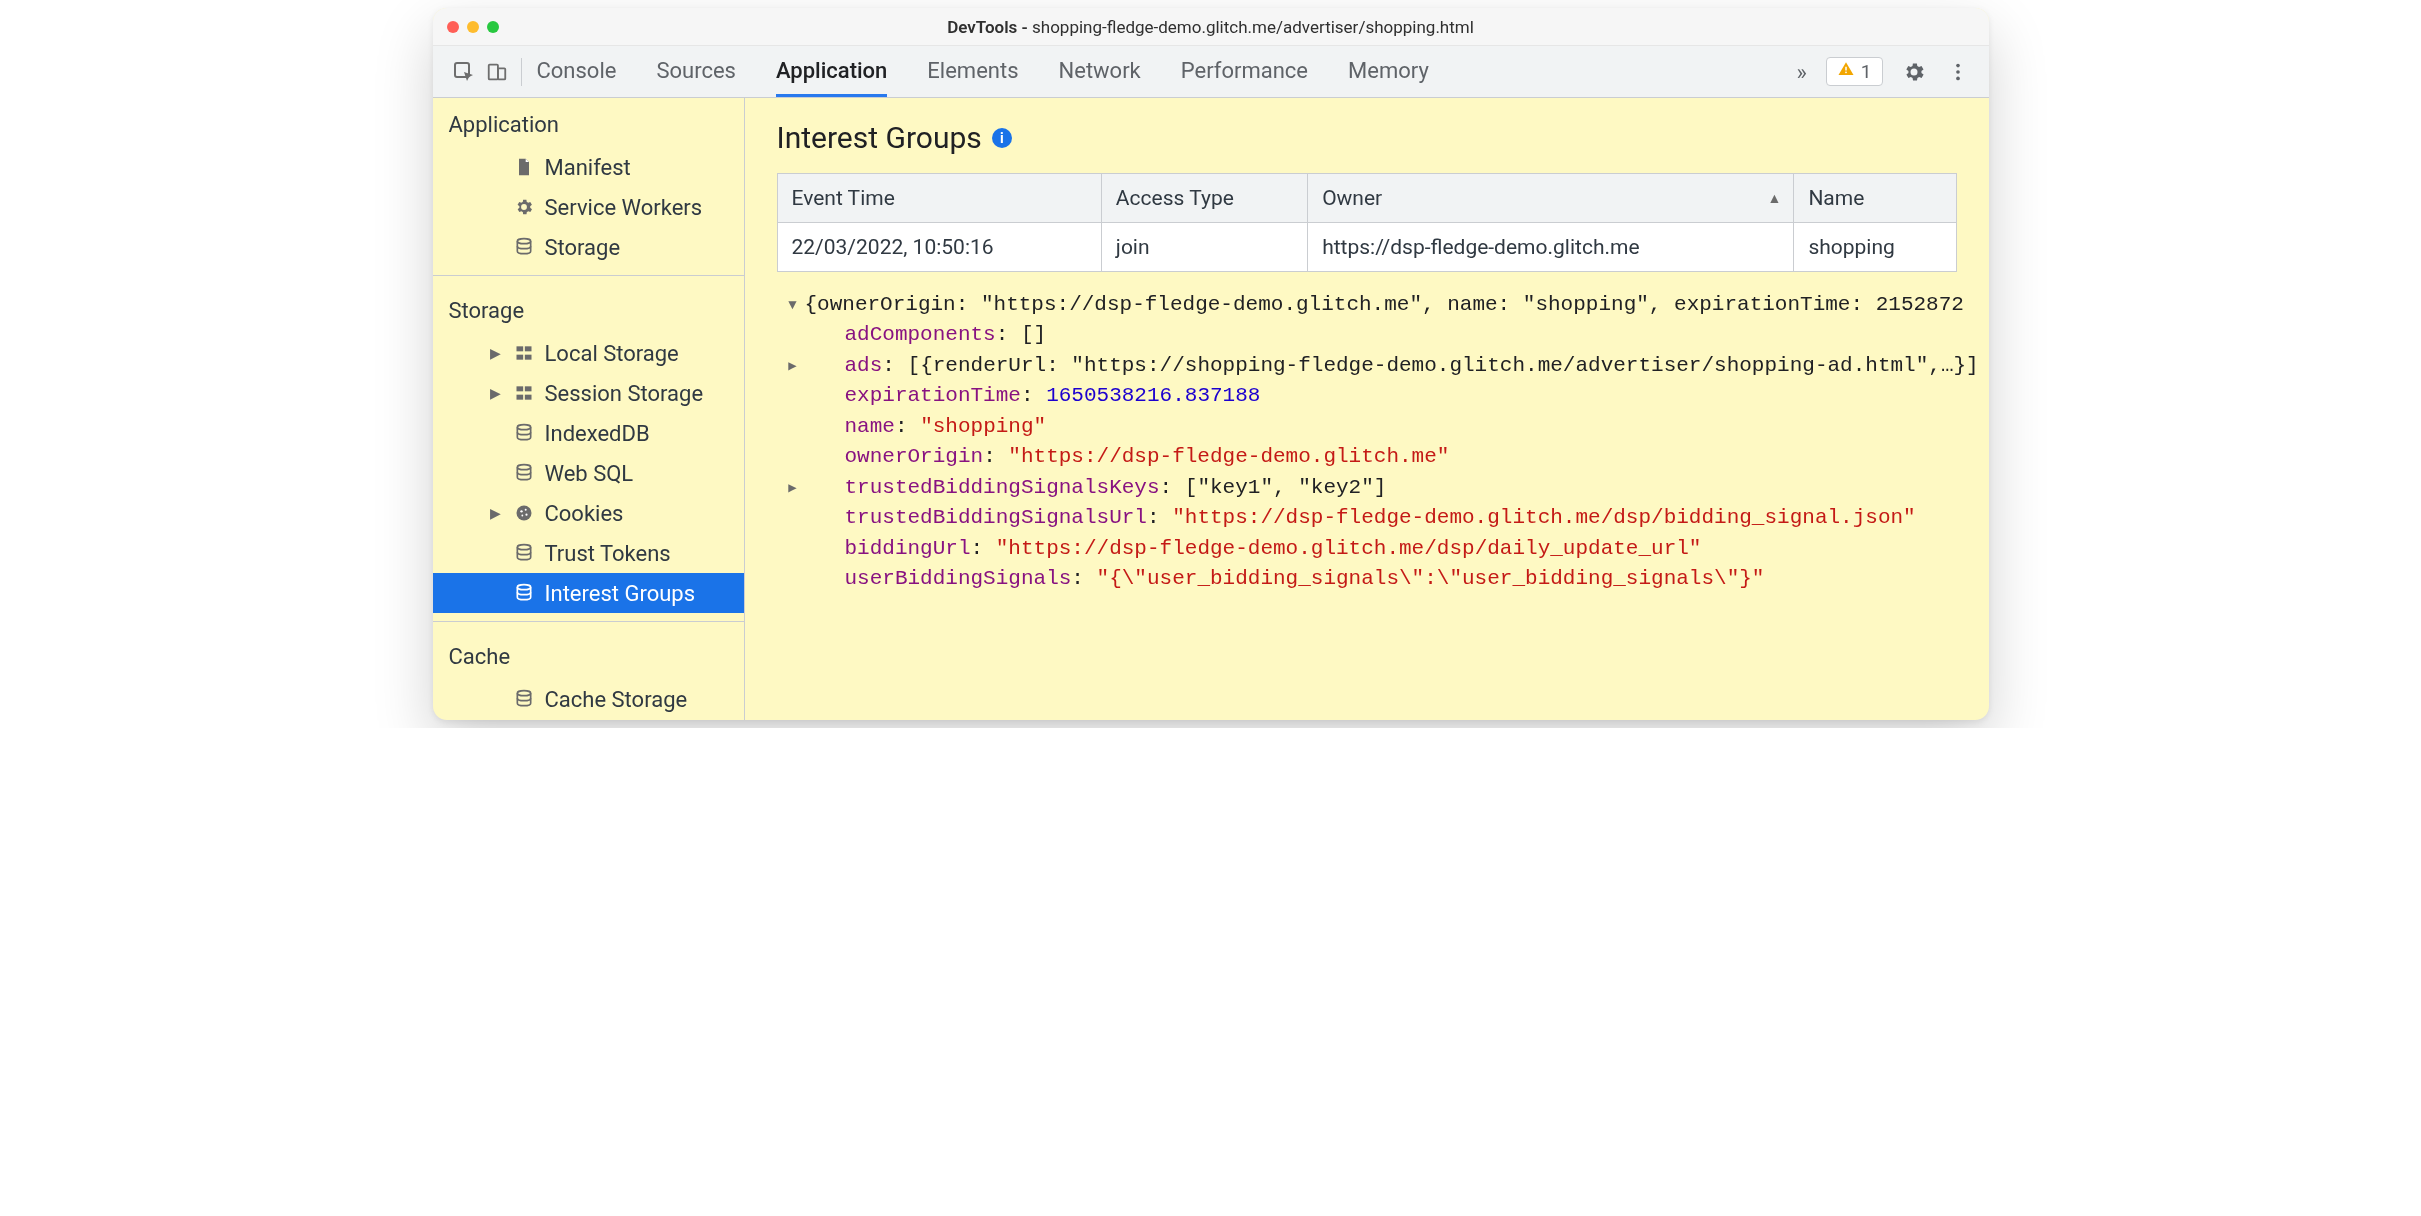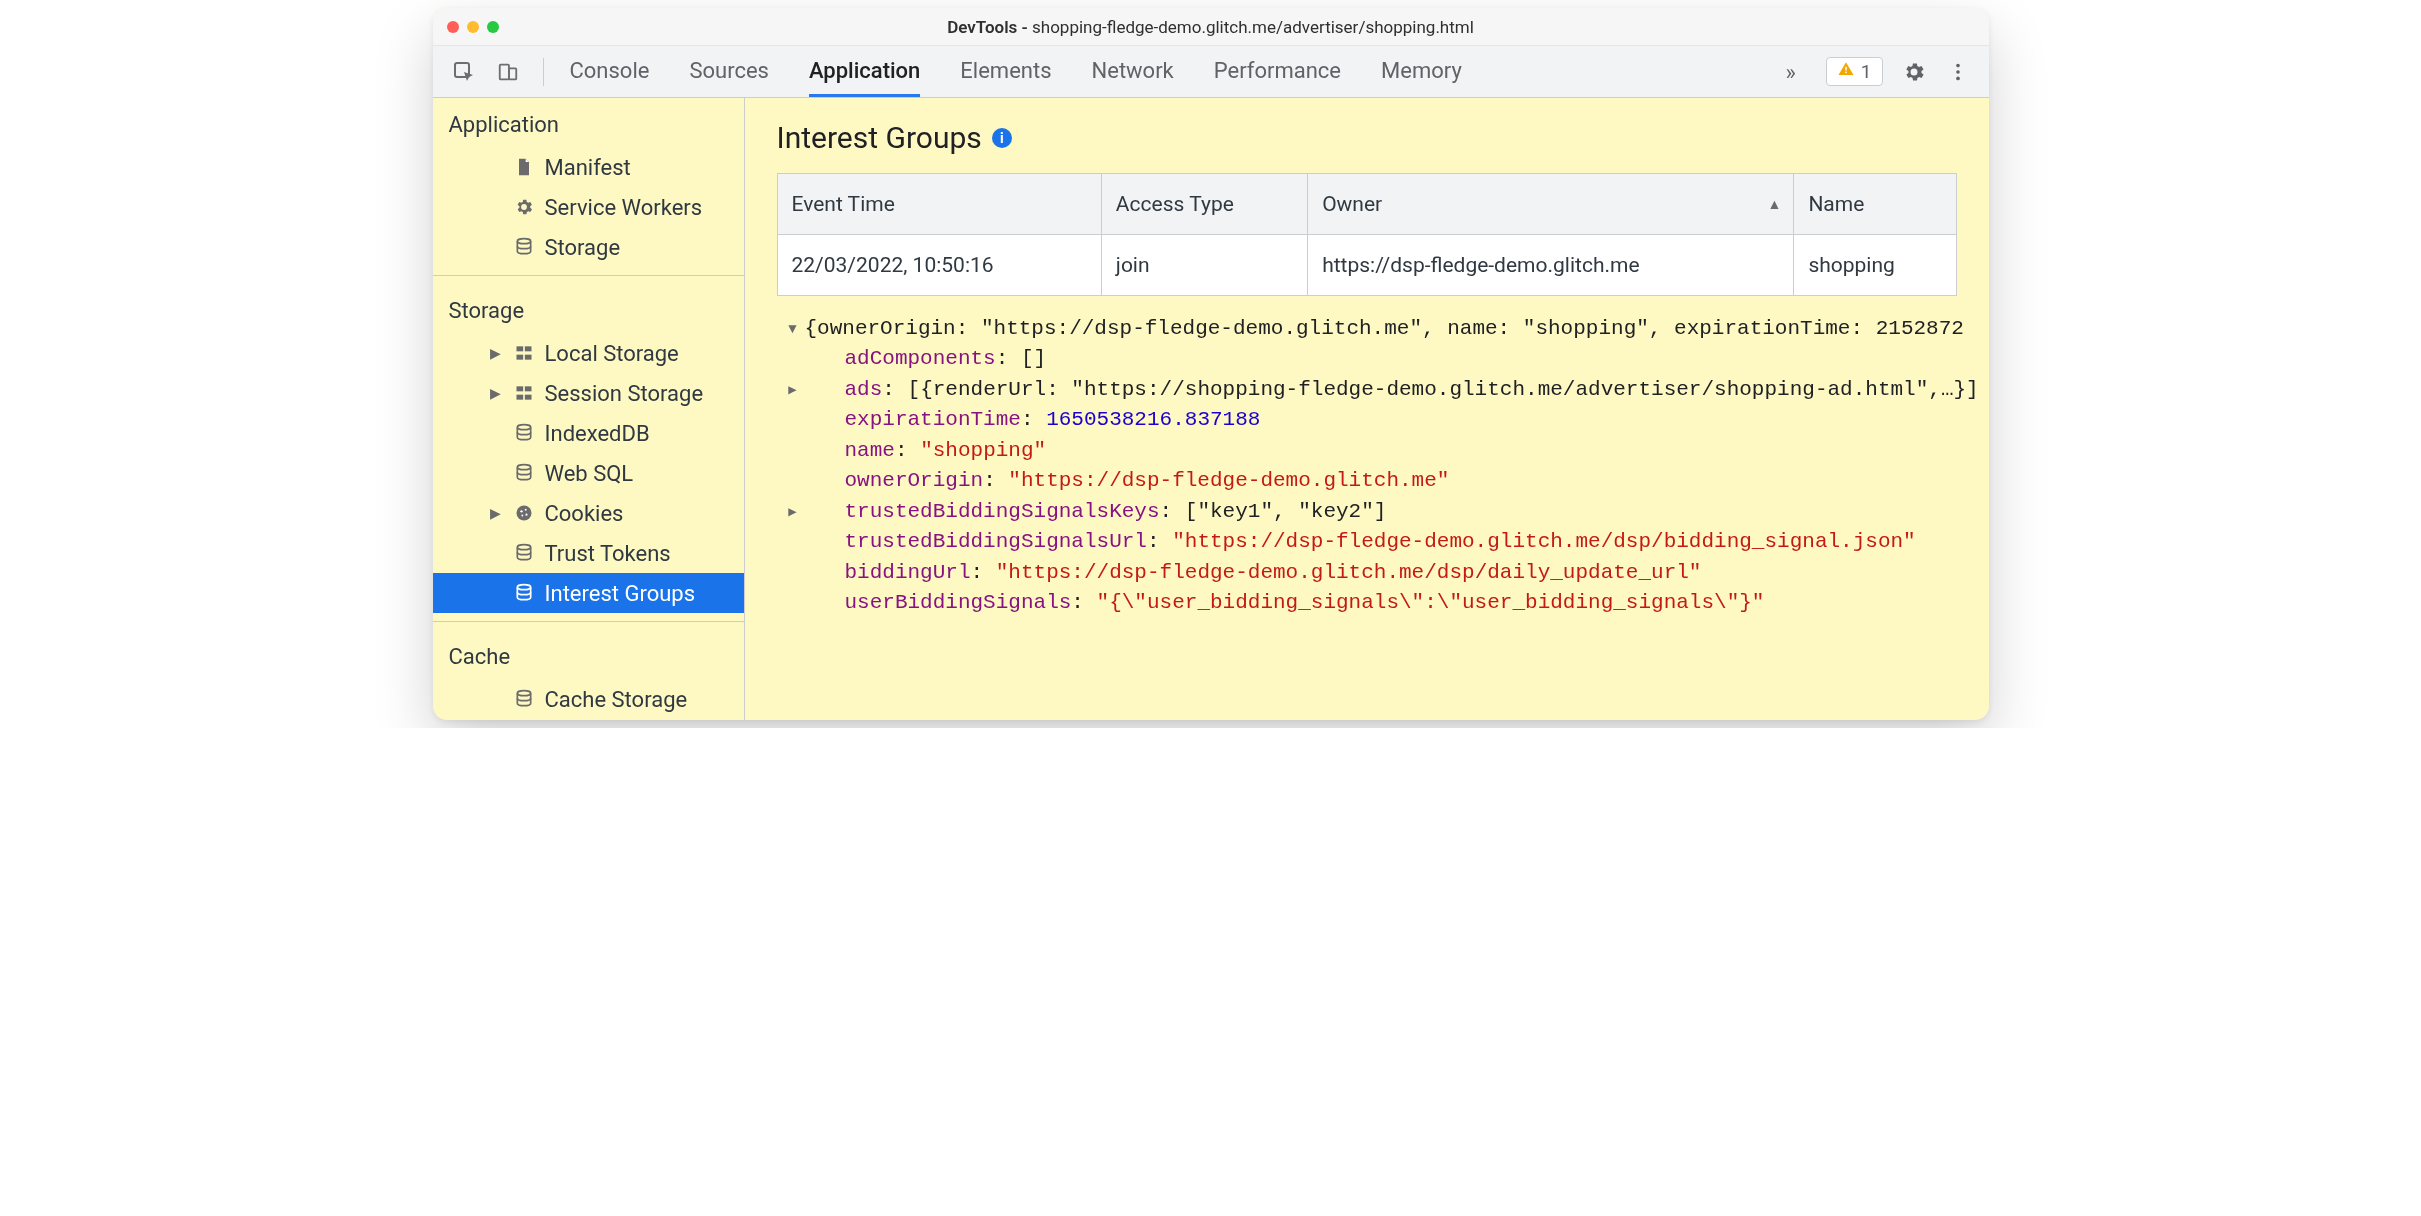--- a/index.html
+++ b/index.html
@@ -47,21 +47,21 @@
     font-size: 17px; font-weight: 600; color: #303030; pointer-events: none;
   }
   .title .thin { font-weight: 400; }
   
   .toolbar {
     height: 52px;
     background: var(--sys-gray-bg);
     border-bottom: 1px solid var(--sys-border);
     display: flex; align-items: center;
     padding: 0 18px 0 18px;
-    gap: 18px;
+    gap: 7px;
     justify-content: center;
   }
   .tool-ico { width: 26px; height: 26px; display:flex; align-items:center; justify-content:center; color:#6e6e6e; cursor:pointer; }
   .divider { width:1px; height:28px; background: var(--sys-border); margin: 0 8px 0 4px; }
   .tabs { display:flex; align-items:stretch; gap: 40px; height:100%; flex:1; }
   .tab {
     display:flex; align-items:center; color:var(--tab-inactive);
     font-size: 22px; cursor:pointer; border-bottom:3px solid transparent;
   }
   .tab.active { color:#202124; border-bottom-color:var(--tab-active); font-weight:500; }
@@ -98,21 +98,21 @@
   .main { flex:1; min-width:0; overflow:hidden; padding: 20px 0 0 32px; display:flex; flex-direction:column; }
   .panel-title { display:flex; align-items:center; gap:10px; font-size:30px; color:#202124; margin:2px 0 18px; }
   .info-dot { width:20px;height:20px;border-radius:50%;background:#1a73e8;color:#fff;display:flex;align-items:center;justify-content:center;font-size:14px;font-weight:700; }
 
   table.grid {
     border-collapse: collapse; width: calc(100% - 32px);
     font-size: 21px;
   }
   table.grid th, table.grid td {
     border:1px solid var(--sys-border);
-    text-align:left; padding: 18px 14px; color:#303942;
+    text-align:left; padding: 12px 14px; color:#303942;
     background:#fff;
     margin-top:33px;
   }
   table.grid th { background:#f1f3f4; font-weight:400; position:relative; }
   th .sort { position:absolute; right:12px; top:50%; transform:translateY(-50%); color:#6b6b6b; font-size:14px; }
 
   
   .json {
     font-family: ui-monospace, SFMono-Regular, Menlo, Consolas, "Liberation Mono", monospace;
     font-size: 21px; line-height: 1.45;

